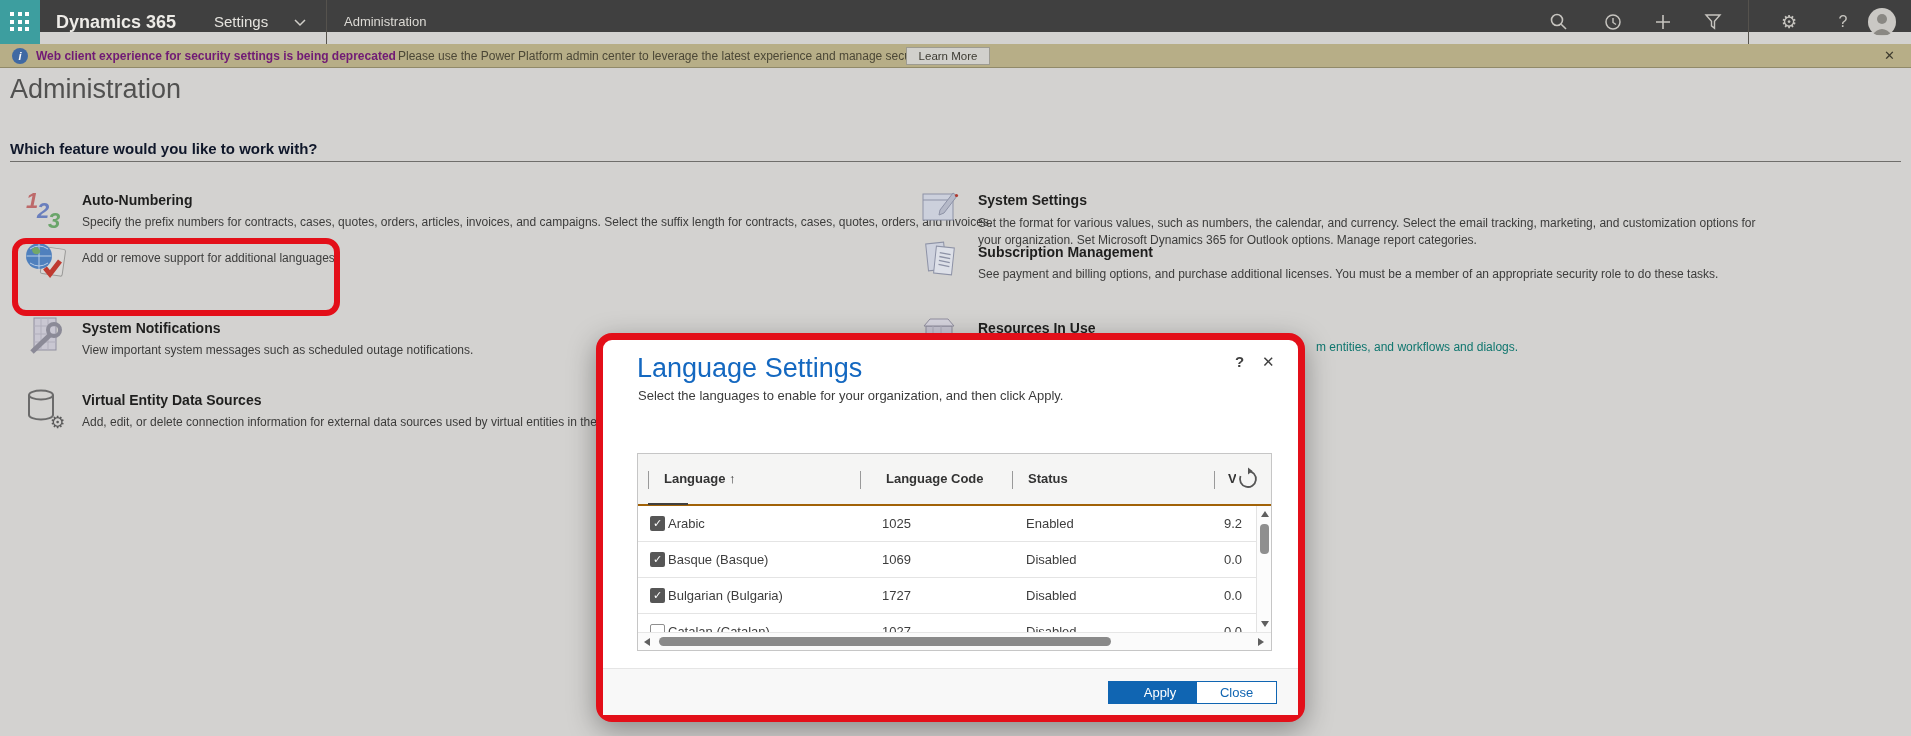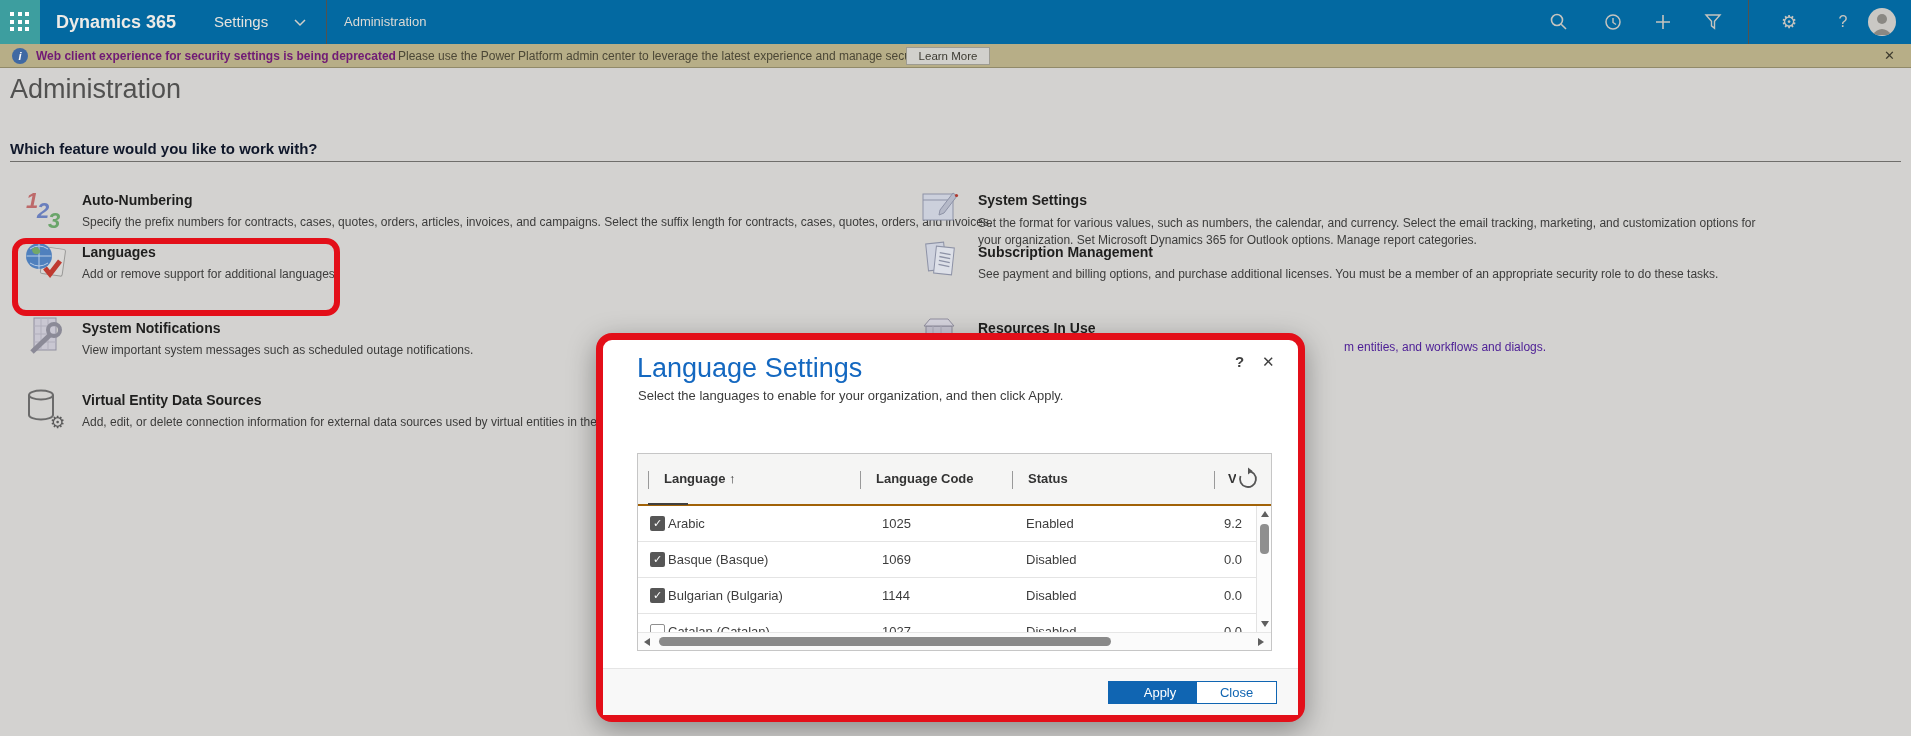--- a/index.html
+++ b/index.html
@@ -1,21 +1,21 @@
 <!DOCTYPE html>
 <html><head>
 <meta charset="utf-8">
 <style>
   * { margin:0; padding:0; box-sizing:border-box; }
   body { font-family:"Liberation Sans", sans-serif; }
   #screen { position:relative; width:1911px; height:736px; overflow:hidden;
             background:#d3d2d0; font-family:"Liberation Sans", sans-serif; }
 
   
-  .navbar { position:absolute; left:0; top:0; width:1911px; height:44px; background:#0369a1; z-index:3; }
+  .navbar { position:absolute; left:0; top:0; width:1911px; height:32px; background:#404040; z-index:3; }
   .waffle { position:absolute; left:0; top:0; width:40px; height:44px; background:#3d9e9f; cursor:pointer; }
   .waffle-grid { position:absolute; left:10px; top:12px; width:20px; height:20px;
                  display:grid; grid-template-columns:repeat(3,1fr); gap:3px; }
   .waffle-grid span { width:4px; height:4px; background:#fff; }
   .nav-brand { position:absolute; left:56px; top:0; line-height:44px; font-size:18px; font-weight:600; color:#edebe7; }
   .nav-area  { position:absolute; left:214px; top:0; line-height:44px; font-size:15px; color:#e5e3de; cursor:pointer; }
   .nav-chevron { position:absolute; left:294px; top:19px; }
   .nav-divider { position:absolute; top:0; width:1px; height:44px; background:#55524d; }
   .nav-crumb { position:absolute; left:344px; top:0; line-height:44px; font-size:13px; color:#dcdad5; }
   .nav-icon { position:absolute; top:12px; width:22px; height:22px; color:#c6c4bf; text-align:center; cursor:pointer; }
@@ -40,21 +40,21 @@
   .page-title { position:absolute; left:10px; top:74px; font-size:27px; font-weight:400; color:#515150; z-index:1; }
   .question   { position:absolute; left:10px; top:140px; font-size:15px; font-weight:700; color:#0f172a; z-index:1; }
   .rule { position:absolute; left:10px; top:161px; width:1891px; height:1px; background:#6f6e6b; z-index:1; }
 
   
   .feat { position:absolute; padding-left:64px; z-index:1; cursor:pointer; }
   .feat .ficon { position:absolute; left:6px; top:-6px; width:46px; height:46px; }
   .feat .ft { font-size:14px; font-weight:700; color:#1f1f1e; }
   .feat .fd { margin-top:7px; font-size:12px; color:#3c3c3b; white-space:nowrap; }
   .feat .fd.wrap { white-space:normal; line-height:17px; }
-  .frag { position:absolute; left:1316px; top:340px; font-size:12px; color:#4c1d95; z-index:1;margin-left:28px; }
+  .frag { position:absolute; left:1316px; top:340px; font-size:12px; color:#0f766e; z-index:1; }
 
   
   .anno-lang { position:absolute; left:12px; top:238px; width:328px; height:78px;
                border:6px solid #e30f19; border-radius:14px; z-index:6; pointer-events:none; }
 
   
   .modal { position:absolute; left:596px; top:333px; width:709px; height:389px;
            background:#ffffff; border:7px solid #e30f19; border-radius:16px;
            box-shadow:0 8px 28px rgba(0,0,0,0.35); z-index:10; }
   .m-title { position:absolute; left:34px; top:13px; font-size:27px; font-weight:400; color:#1468c0; }
@@ -185,21 +185,20 @@
   </div>
 
   <div class="feat" style="left:18px; top:244px; width:420px;">
     <svg class="ficon" viewBox="0 0 46 46">
       <rect x="18" y="10" width="22" height="27" rx="2" fill="#d9d8d6" stroke="#9a9a98" transform="rotate(8 29 23)"></rect>
       <circle cx="15" cy="18" r="13" fill="#4f80bd"></circle>
       <path d="M6 11 q9 -6 18 0 M2.5 18 h25 M6 25 q9 6 18 0 M15 5 v26" stroke="#b9cde6" fill="none" stroke-width="1"></path>
       <path d="M8 11 q5 -4 7 0 q3 3 -1 5 q-6 1 -6 -5z" fill="#73a768"></path>
       <path d="M21 30 l5 6 10 -13" stroke="#bf3a30" stroke-width="5" fill="none"></path>
     </svg>
-    <div class="ft">Languages</div>
     <div class="fd">Add or remove support for additional languages.</div>
   </div>
 
   <div class="feat" style="left:18px; top:320px; width:640px;">
     <svg class="ficon" viewBox="0 0 46 46">
       <rect x="10" y="4" width="22" height="32" fill="#c9c7d2" stroke="#918fa0"></rect>
       <path d="M17 4 v32 M24 4 v32 M10 12 h22 M10 20 h22 M10 28 h22" stroke="#b1afbc" stroke-width="1"></path>
       <circle cx="30" cy="16" r="6" stroke="#8b8a97" stroke-width="4" fill="none"></circle>
       <path d="M27 20 L8 38" stroke="#8b8a97" stroke-width="5"></path>
     </svg>
@@ -258,21 +257,21 @@
 
     <div class="m-table">
 
       <div class="thead">
         <div class="hsep" style="left:10px;"></div>
         <div class="hlabel" style="left:26px;">
           <span>Language</span>
           <span>↑</span>
         </div>
         <div class="hsep" style="left:222px;"></div>
-        <div class="hlabel" style="left:238px;">Language Code</div>
+        <div class="hlabel" style="left:248px;">Language Code</div>
         <div class="hsep" style="left:374px;"></div>
         <div class="hlabel" style="left:390px;">Status</div>
         <div class="hsep" style="left:576px;"></div>
         <div class="hlabel" style="left:590px; width:24px; overflow:hidden;">Vers</div>
         <div class="refresh">
           <svg width="24" height="24" viewBox="0 0 24 24">
             <path d="M12 4 a8 8 0 1 1 -7.5 5" fill="none" stroke="#555" stroke-width="1.8"></path>
             <path d="M12 0.5 l4.5 3.5 -4.5 3.5 z" fill="#555"></path>
           </svg>
         </div>
@@ -289,21 +288,21 @@
       <div class="trow" style="top:88px;">
         <div class="cb checked">✓</div>
         <div class="cell c-lang">Basque (Basque)</div>
         <div class="cell c-code">1069</div>
         <div class="cell c-status">Disabled</div>
         <div class="cell c-ver">0.0</div>
       </div>
       <div class="trow" style="top:124px;">
         <div class="cb checked">✓</div>
         <div class="cell c-lang">Bulgarian (Bulgaria)</div>
-        <div class="cell c-code">1144</div>
+        <div class="cell c-code">1727</div>
         <div class="cell c-status">Disabled</div>
         <div class="cell c-ver">0.0</div>
       </div>
       <div class="trow" style="top:160px;">
         <div class="cb unchecked"></div>
         <div class="cell c-lang">Catalan (Catalan)</div>
         <div class="cell c-code">1027</div>
         <div class="cell c-status">Disabled</div>
         <div class="cell c-ver">0.0</div>
       </div>

